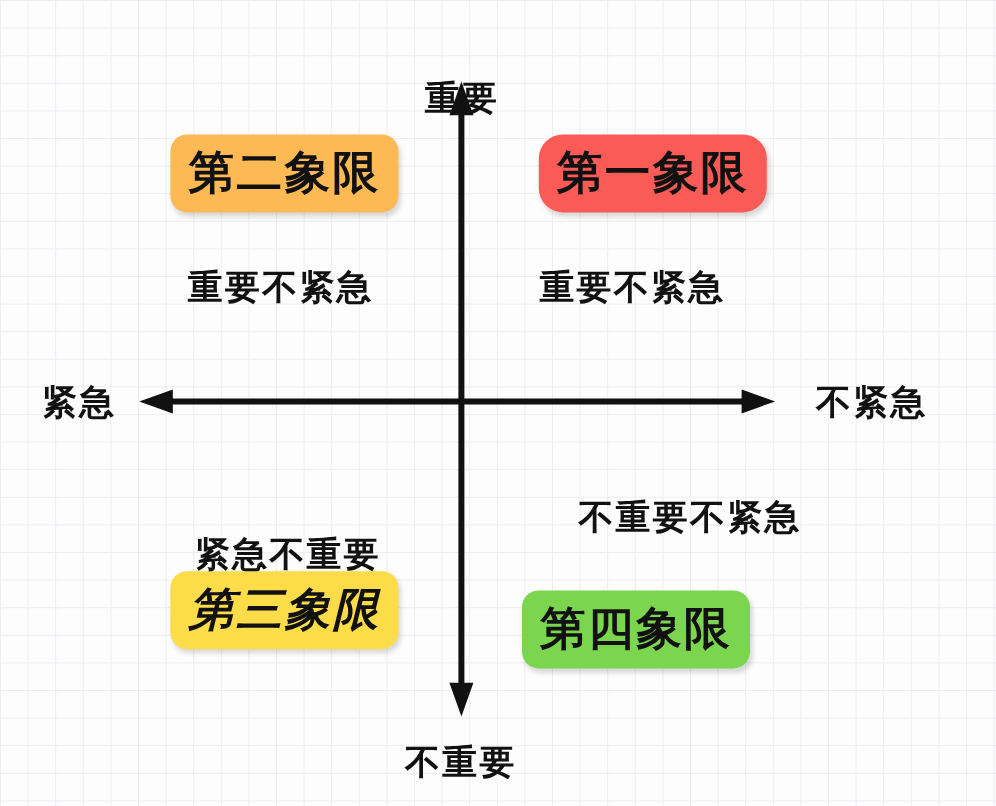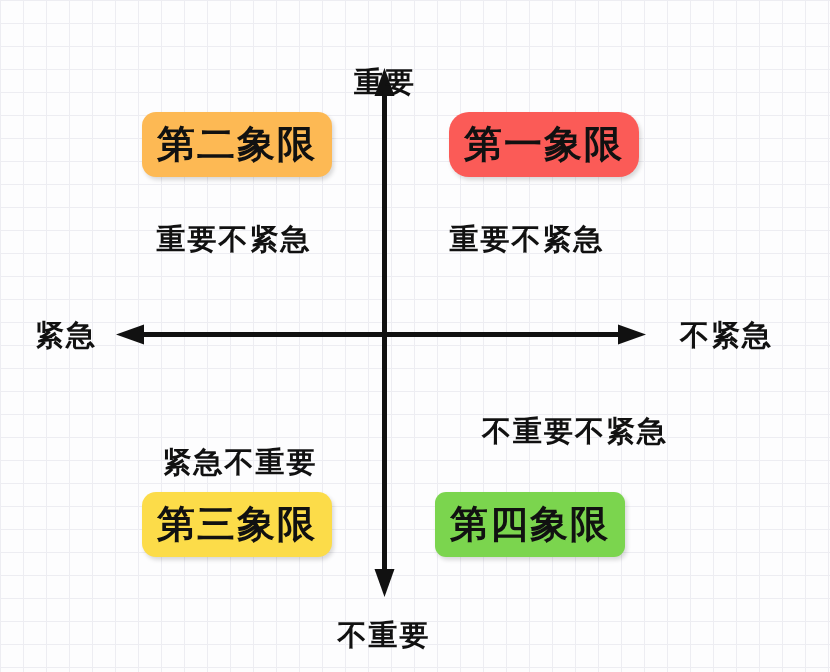--- a/index.html
+++ b/index.html
@@ -45,21 +45,21 @@
     align-items: center;
     justify-content: center;
     font-size: 38px;
     font-weight: 700;
     color: #111;
     letter-spacing: 2px;
     box-shadow: 2px 3px 4px rgba(0,0,0,0.15);
   }
   .badge-q2 { left: 142px; top: 112px; }
   .badge-q1 { left: 449px; top: 112px; border-radius: 20px; }
-  .badge-q3 { left: 142px; top: 492px; }
+  .badge-q3 { left: 142px; top: 476px; font-style: italic; }
   .badge-q4 { left: 435px; top: 492px; }
   .desc {
     position: absolute;
     transform: translate(-50%, -50%);
     font-size: 29px;
     font-weight: 700;
     color: #111;
     white-space: nowrap;
     letter-spacing: 2px;
   }
@@ -86,20 +86,20 @@
   </svg>
 
   <div class="axis-label label-top">重要</div>
   <div class="axis-label label-bottom">不重要</div>
   <div class="axis-label label-left">紧急</div>
   <div class="axis-label label-right">不紧急</div>
 
   <div class="badge badge-q2" style="background-color: rgb(253, 185, 84);">第二象限</div>
   <div class="badge badge-q1" style="background-color: rgb(251, 91, 87);">第一象限</div>
   <div class="badge badge-q3" style="background-color: rgb(252, 220, 73);">第三象限</div>
-  <div class="badge badge-q4" style="background-color: rgb(123, 213, 78); border-radius: 11px;">第四象限</div>
+  <div class="badge badge-q4" style="background-color: rgb(123, 213, 78);">第四象限</div>
 
   <div class="desc desc-q2">重要不紧急</div>
   <div class="desc desc-q1">重要不紧急</div>
   <div class="desc desc-q3">紧急不重要</div>
   <div class="desc desc-q4">不重要不紧急</div>
 
 </div>
 
 </body></html>

